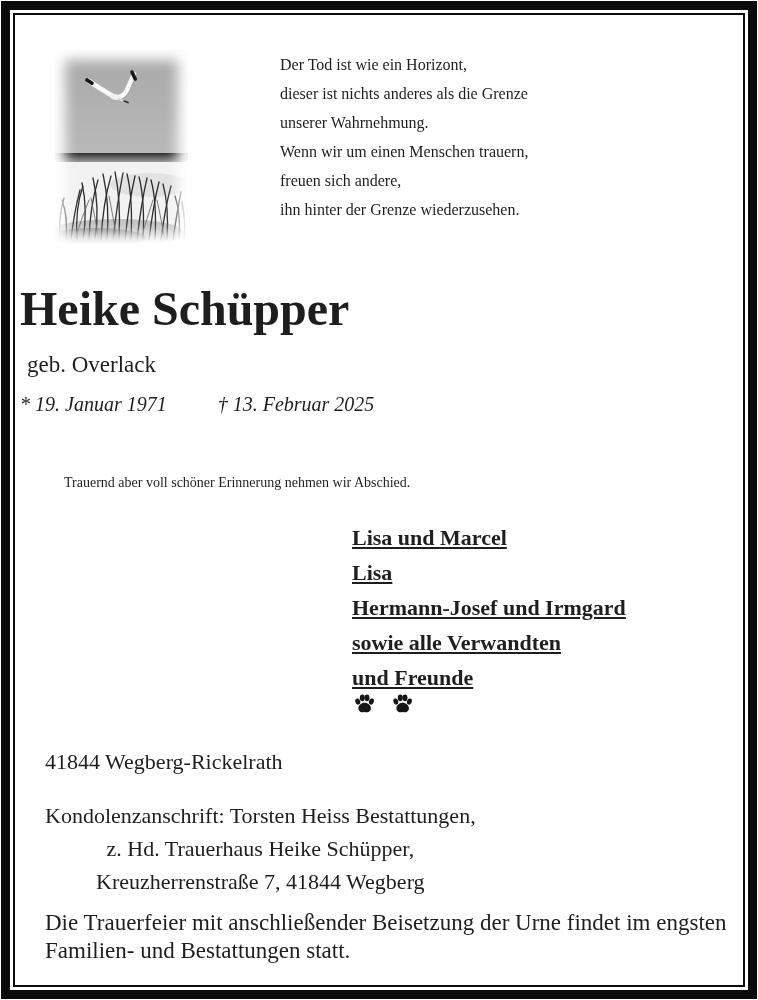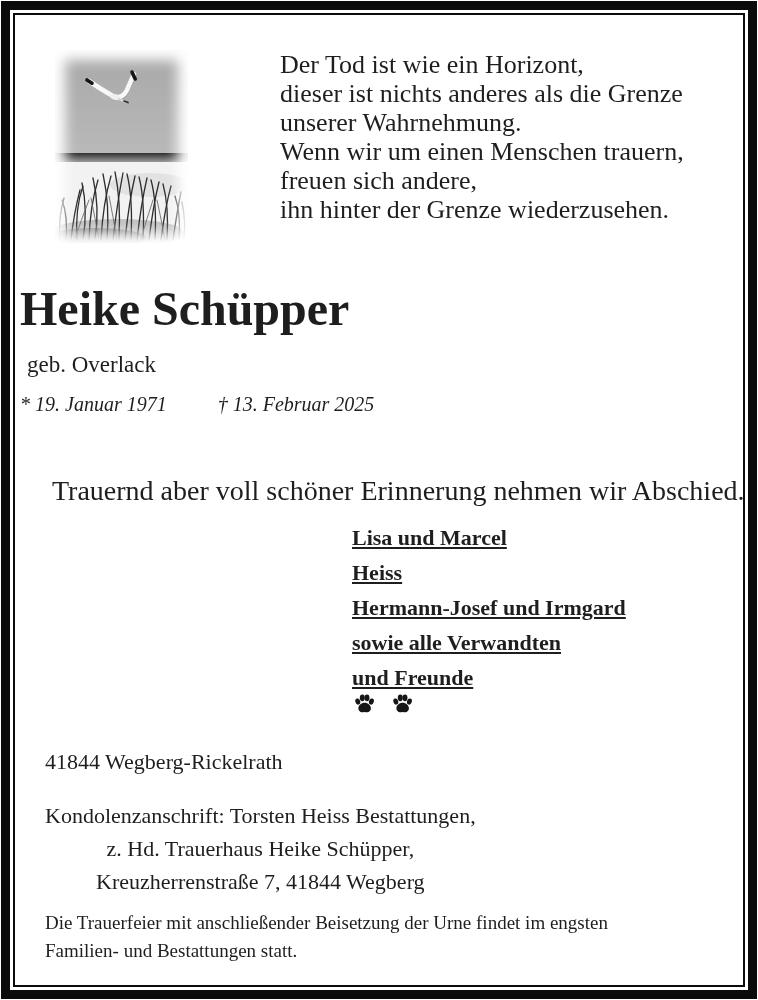--- a/index.html
+++ b/index.html
@@ -29,36 +29,36 @@
     width: 133px; height: 193px;
   }
   .photo svg { display: block; width: 100%; height: 100%; }
   .photo .vignette {
     position: absolute; inset: 0;
     box-shadow: inset 0 0 13px 10px #ffffff;
   }
 
   .poem {
     position: absolute; left: 280px; top: 50px;
-    font-size: 26px; line-height: 29px;
+    font-size: 16px; line-height: 29px;
   }
 
   .center {
     position: absolute; left: 0; width: 100%;
     text-align: left;
     padding-left: 20px;
   }
   .name   { top: 283px; font-size: 48px; font-weight: bold; line-height: 1.1; }
   .maiden { top: 352px; font-size: 23px; margin-left: 7px; }
   .dates  { top: 393px; font-size: 20px; font-style: italic; }
   .dates .death { margin-left: 46px; }
 
   .farewell {
-    position: absolute; left: 52px; top: 475px;
-    font-size: 28px;
+    position: absolute; left: 64px; top: 475px;
+    font-size: 14px;
   }
 
   .mourners {
     position: absolute; left: 352px; top: 520px;
     font-size: 22px; font-weight: bold; text-decoration: underline;
   }
   .mourners div { line-height: 35px; }
 
   .paws {
     position: absolute; left: 353px; top: 692px;
@@ -71,21 +71,21 @@
     font-size: 22px;
   }
 
   .condolence {
     position: absolute; left: 45px; top: 799px;
     font-size: 22px; line-height: 33px; text-align: center;
   }
 
   .funeral {
     position: absolute; left: 45px; top: 909px;
-    font-size: 19px; line-height: 28px;
+    font-size: 23px; line-height: 28px;
   }
 </style>
 </head>
 <body>
 
 <div class="frame-outer"></div>
 <div class="frame-inner"></div>
 
 <div class="photo">
   <svg viewBox="0 0 133 193" preserveAspectRatio="none">
@@ -164,21 +164,21 @@
 <div class="center maiden">geb. Overlack</div>
 <div class="center dates">
   <span class="birth">* 19. Januar 1971</span>
   <span class="death">† 13. Februar 2025</span>
 </div>
 
 <div class="farewell">Trauernd aber voll schöner Erinnerung nehmen wir Abschied.</div>
 
 <div class="mourners">
   <div>Lisa und Marcel</div>
-  <div>Heiss</div>
+  <div>Lisa</div>
   <div>Hermann-Josef und Irmgard</div>
   <div>sowie alle Verwandten</div>
   <div>und Freunde</div>
 </div>
 
 <div class="paws">
   <svg viewBox="0 0 24 22" fill="#161616">
     <ellipse cx="5" cy="9.5" rx="2.5" ry="3.3" transform="rotate(-18 5 9.5)"></ellipse>
     <ellipse cx="9.7" cy="5.6" rx="2.6" ry="3.6"></ellipse>
     <ellipse cx="14.6" cy="5.6" rx="2.6" ry="3.6"></ellipse>

